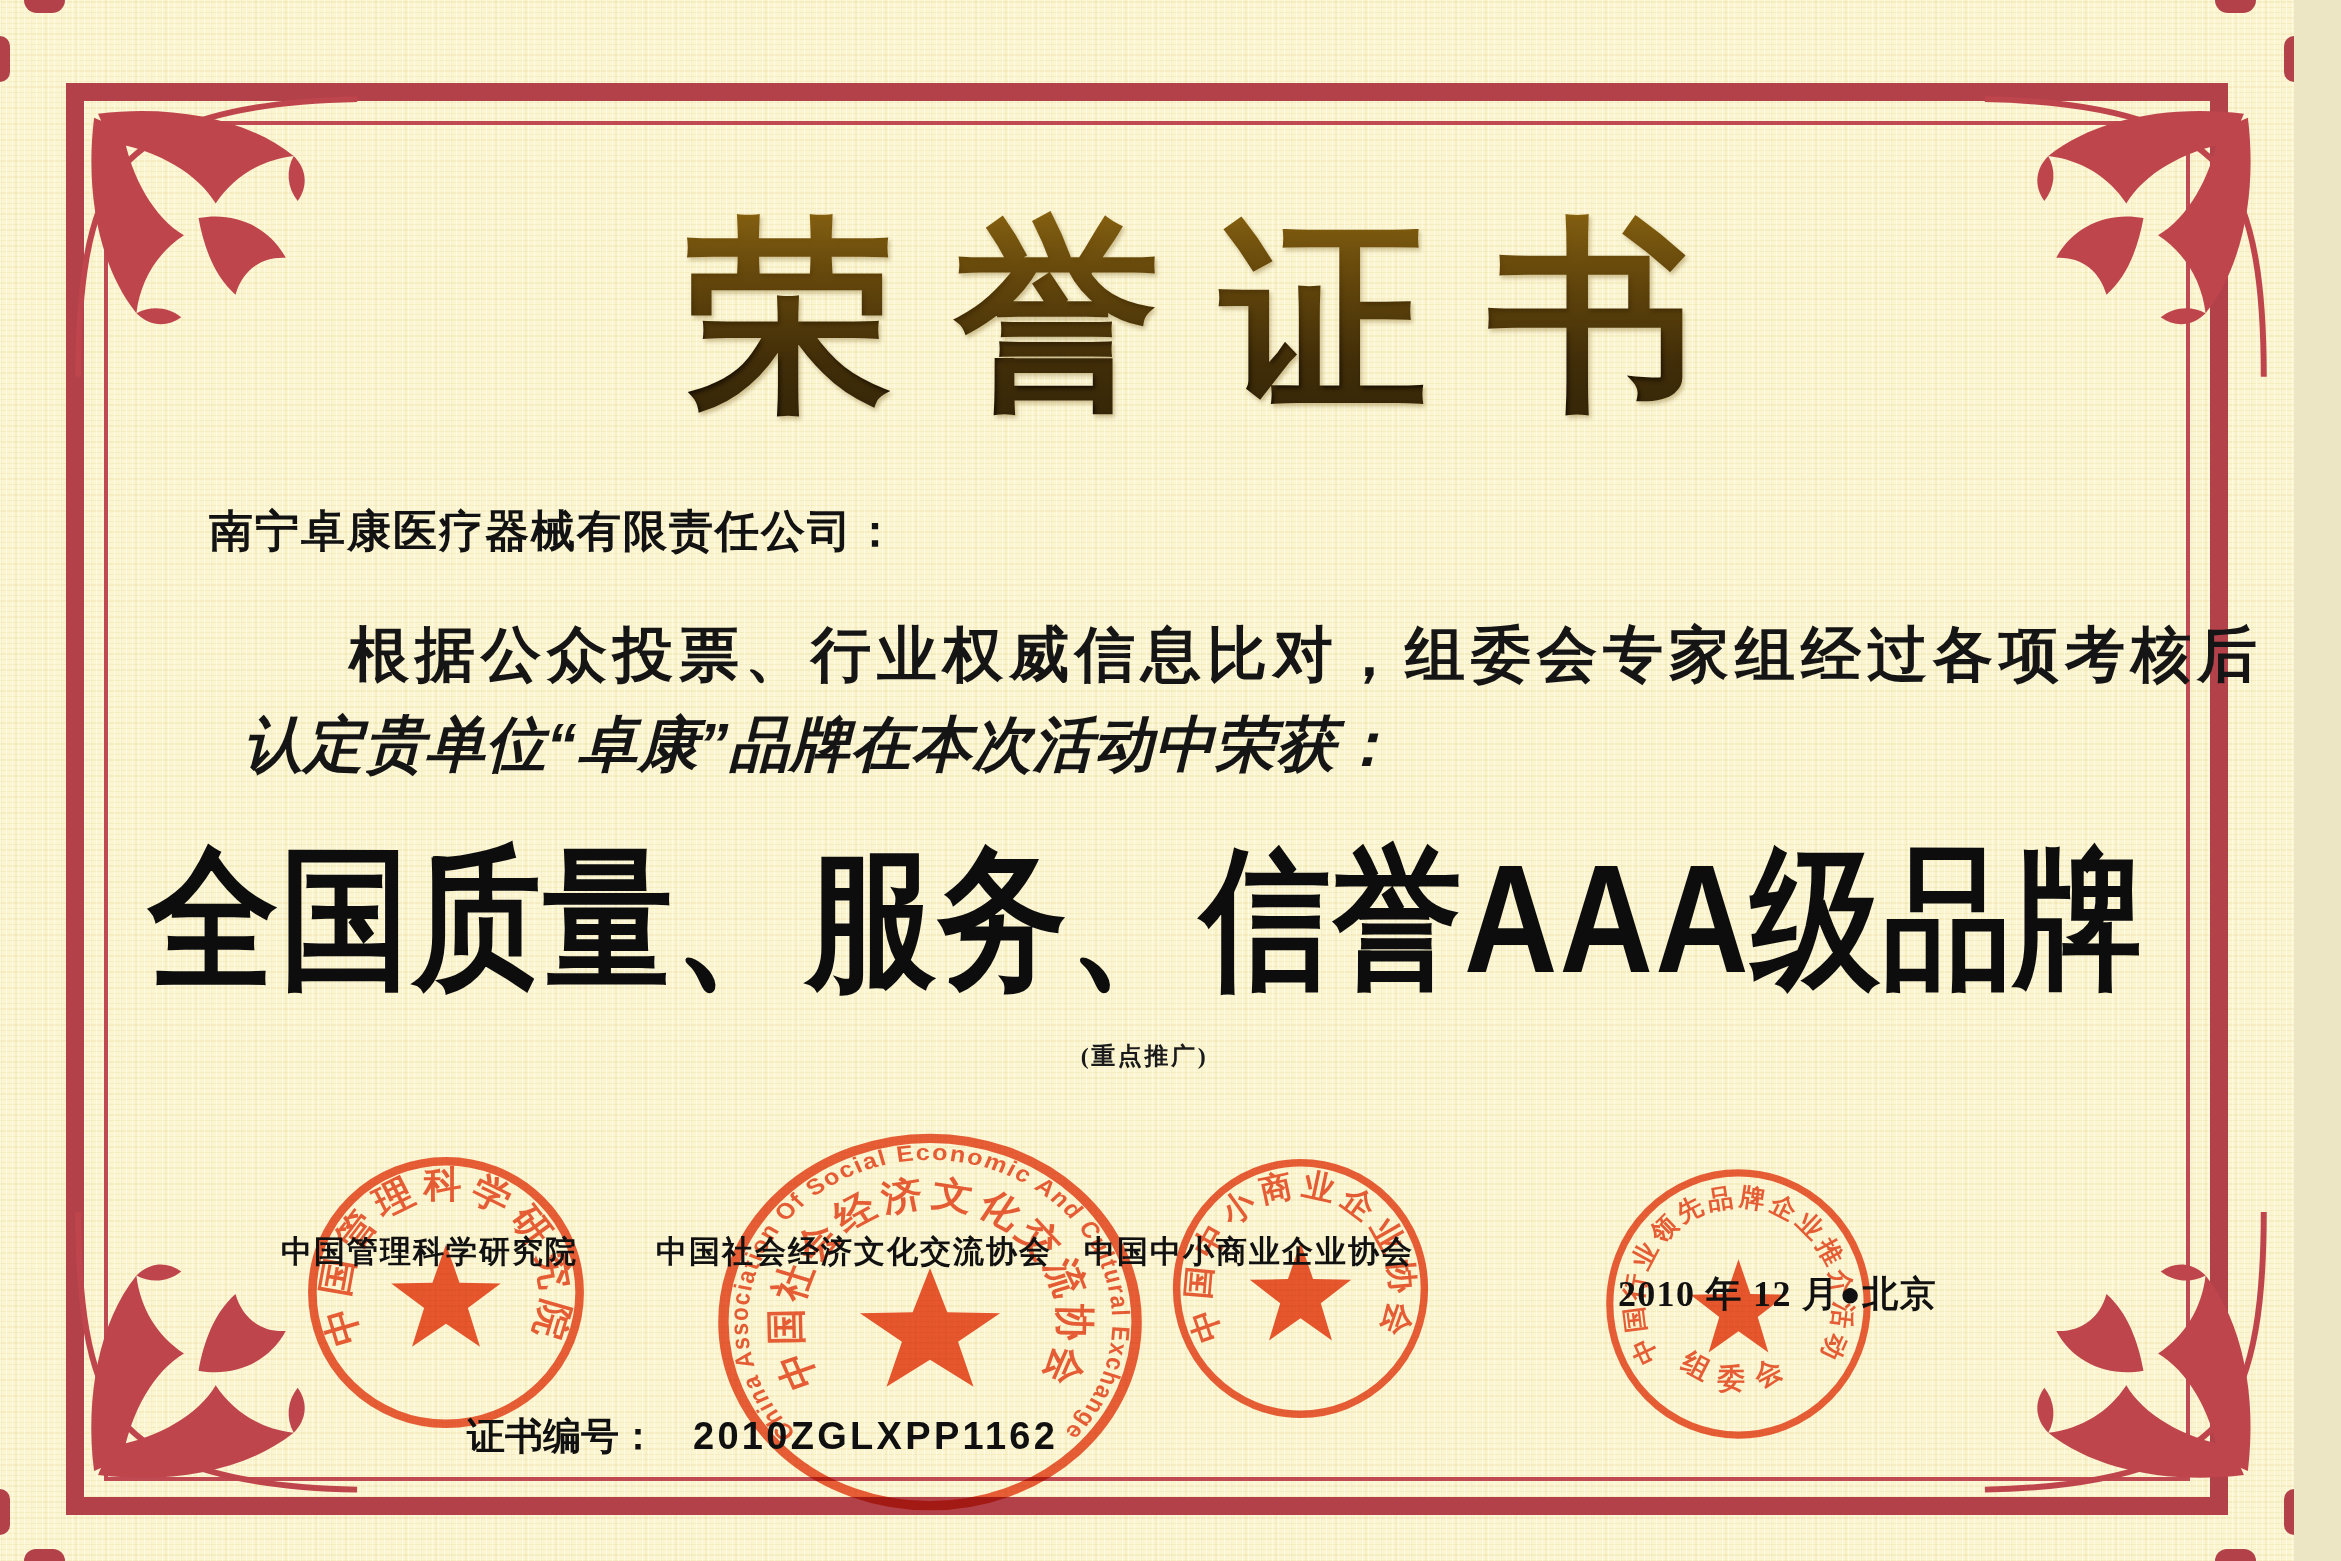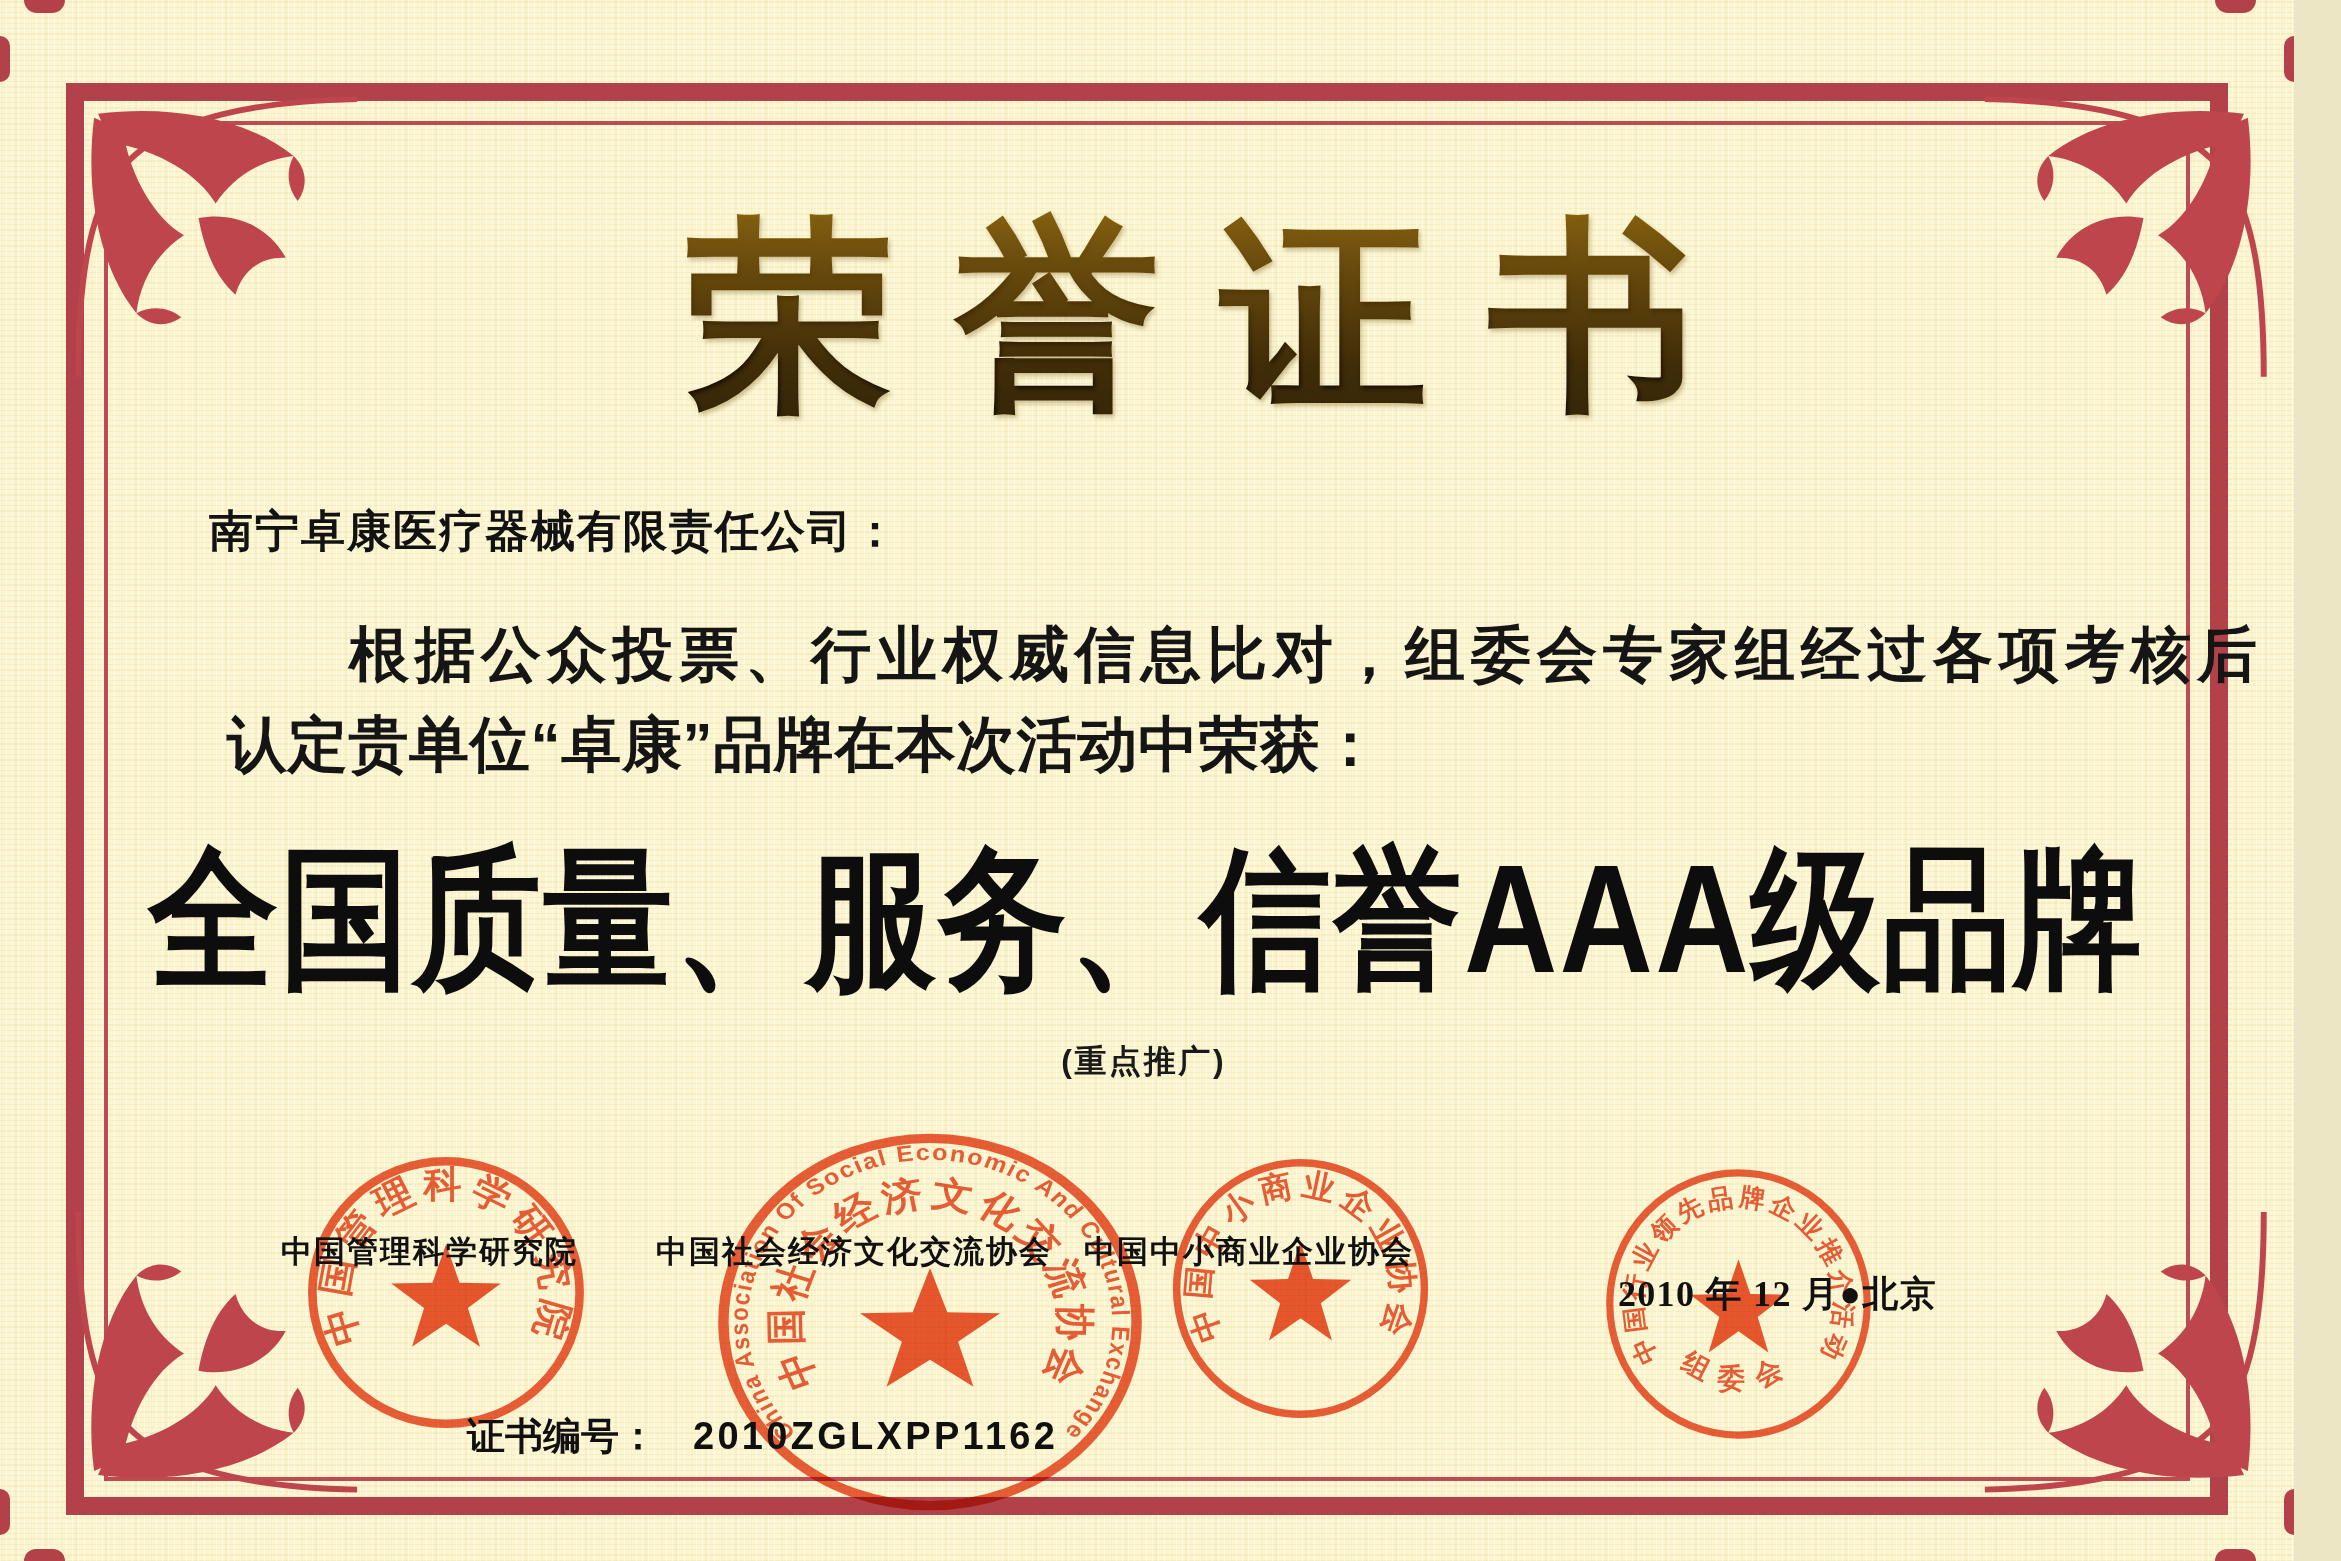--- a/index.html
+++ b/index.html
@@ -53,32 +53,32 @@
       color:transparent;
       text-shadow:2px 2.6px 4px rgba(120,90,20,.35);
     }
   }
   .recipient{
     position:absolute;left:209px;top:502px;
     font-size:44px;font-weight:900;color:#121212;letter-spacing:2px;white-space:nowrap;
   }
   .body-line{position:absolute;font-size:60px;font-weight:900;color:#151515;white-space:nowrap;}
   .body1{left:349px;top:615px;letter-spacing:6px;}
-  .body2{left:227px;top:705px;letter-spacing:0.7px;}
+  .body2{left:243px;top:705px;letter-spacing:0.7px;font-style:italic;}
   .award-wrap{
     position:absolute;left:50%;top:817px;transform:translateX(-50%) scaleX(.84);
     transform-origin:center top;white-space:nowrap;
   }
   .award-wrap span{
     font-size:154px;font-weight:900;color:#0d0d0d;letter-spacing:2.6px;
     font-family:"Liberation Sans",sans-serif;
   }
   .award-note{
     position:absolute;left:50%;top:1040px;transform:translateX(-52%);
-    font-size:32px;font-weight:700;color:#1a1a1a;letter-spacing:2.6px;white-space:nowrap;
+    font-size:24px;font-weight:700;color:#1a1a1a;letter-spacing:2.6px;white-space:nowrap;font-family:Liberation Serif, serif;
   }
   
   .seal{position:absolute;opacity:.9;mix-blend-mode:multiply;z-index:3;}
   .seal .ring{fill:none;stroke:#e8502b;}
   .seal text{fill:#e8502b;font-weight:700;font-family:"Liberation Sans",sans-serif;}
   .seal .star{fill:#e8471f;}
   .seal1{left:302px;top:1151px;width:288px;height:283px;}
   .seal2{left:713px;top:1129px;width:434px;height:386px;}
   .seal3{left:1167px;top:1153px;width:267px;height:271px;}
   .seal4{left:1601px;top:1164px;width:275px;height:280px;}

